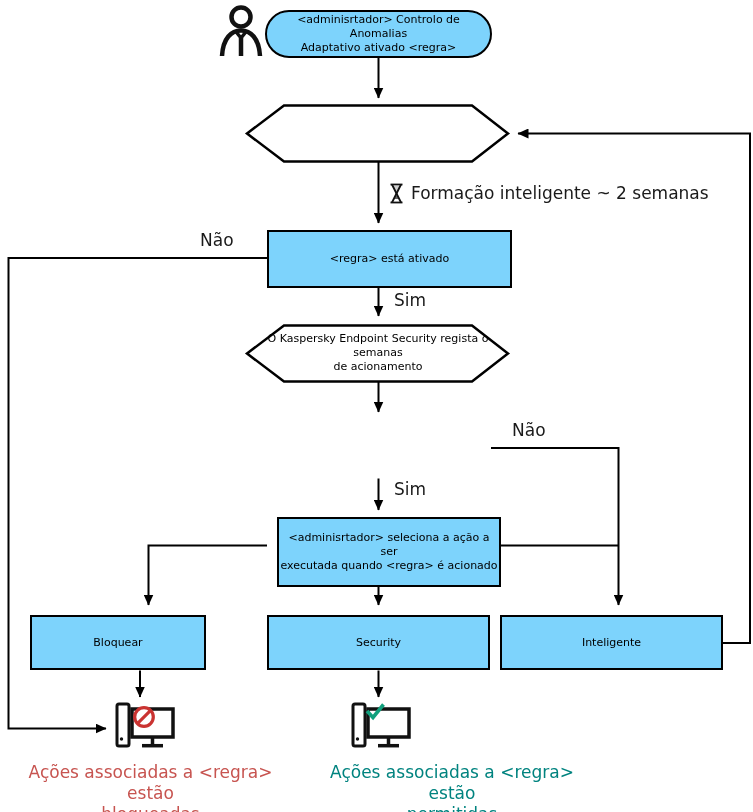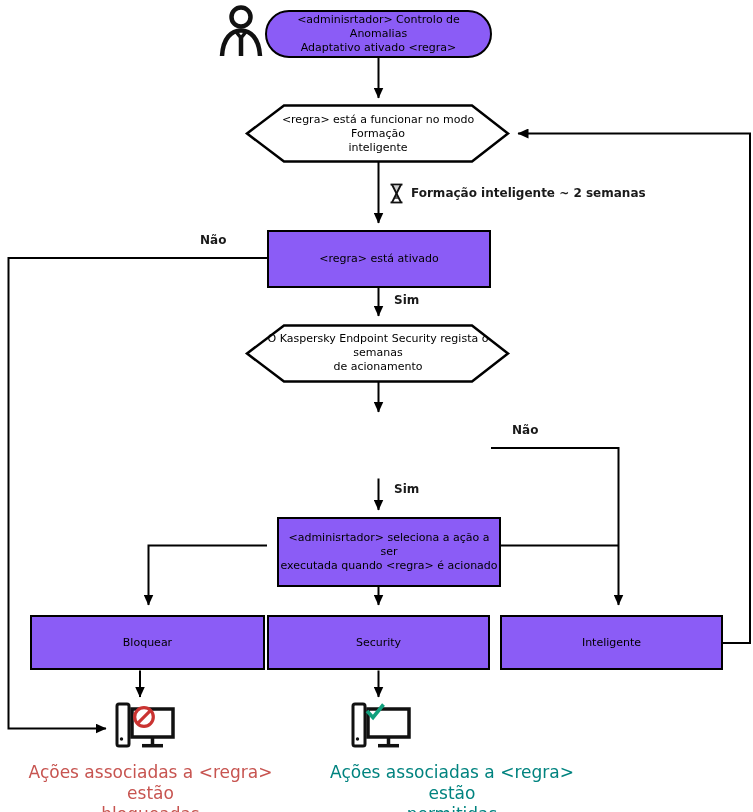--- a/index.html
+++ b/index.html
@@ -2,32 +2,31 @@
 <html><head>
 <meta charset="utf-8">
 <style>
   html,body{margin:0;padding:0;background:#ffffff;}
   .canvas{
     position:relative;width:753px;height:812px;background:#ffffff;
     font-family:"DejaVu Sans",sans-serif;color:#000;overflow:hidden;
   }
   .layer{position:absolute;left:0;top:0;}
   .node{
-    position:absolute;box-sizing:border-box;background:#8b5cf6;
+    position:absolute;box-sizing:border-box;background:#7dd3fc;
     display:flex;align-items:center;justify-content:center;
     text-align:center;font-size:11px;line-height:14px;white-space:pre-line;
     z-index:2;
   }
   .rect{border:2.5px solid #000;}
   .stadium{border:2.5px solid #000;border-radius:25px;}
   .hexlabel{background:transparent;z-index:2;}
   .edge-label{
-    position:absolute;font-size:12px;line-height:20px;color:#1a1a1a;z-index:2;
+    position:absolute;font-size:17px;line-height:20px;color:#1a1a1a;z-index:2;
     white-space:nowrap;
-    font-weight:bold;
   }
   .caption{
     position:absolute;font-size:17px;line-height:21px;text-align:center;
     white-space:pre-line;z-index:2;
   }
   .caption.blocked{color:#c75450;}
   .caption.allowed{color:#00837f;}
   .icon{position:absolute;z-index:3;}
   svg{display:block;}
 </style>
@@ -68,53 +67,51 @@
       <circle cx="23" cy="12" r="9.5"></circle>
       <path d="M4,51 C5,33 13.5,25.5 23,25.5 C32.5,25.5 41,33 42,51"></path>
       <path d="M17,25.5 L23,33 L29,25.5" stroke-width="3.5"></path>
       <path d="M23,33 V51"></path>
     </g>
   </svg>
 
   <div class="node stadium" style="left:265px;top:10px;width:227px;height:48px">&lt;adminisrtador&gt; Controlo de Anomalias
 Adaptativo ativado &lt;regra&gt;</div>
 
-  <div class="node hexlabel" style="left:258px;top:106px;width:240px;height:55px">&lt;regra&gt; está a funcionar no modo Formação
-inteligente</div>
 
   <svg class="icon" style="left:389px;top:183px" width="15" height="21" viewBox="0 0 15 21">
     <polygon points="3,3 12,3 7.5,10.5" fill="#aaa" opacity="0.55"></polygon>
     <polygon points="5,16 10,16 7.5,12.5" fill="#666"></polygon>
     <g stroke="#111" stroke-width="1.8" fill="none">
       <path d="M1.5,1.5 H13.5"></path>
       <path d="M1.5,19.5 H13.5"></path>
       <path d="M3,1.5 L12,19.5"></path>
       <path d="M12,1.5 L3,19.5"></path>
     </g>
   </svg>
   <div class="edge-label" style="left:411px;top:183px">Formação inteligente ~ 2 semanas</div>
 
-  <div class="node rect" style="left:267px;top:230px;width:224px;height:58px">&lt;regra&gt; está ativado</div>
+  <div class="node rect" style="left:267px;top:230px;width:245px;height:58px">&lt;regra&gt; está ativado</div>
 
   <div class="edge-label" style="left:200px;top:230px">Não</div>
 
   <div class="edge-label" style="left:394px;top:290px">Sim</div>
 
   <div class="node hexlabel" style="left:256px;top:326px;width:244px;height:54px">O Kaspersky Endpoint Security regista o semanas
 de acionamento</div>
 
 
   <div class="edge-label" style="left:512px;top:420px">Não</div>
 
   <div class="edge-label" style="left:394px;top:479px">Sim</div>
 
   <div class="node rect" style="left:277px;top:517px;width:224px;height:70px">&lt;adminisrtador&gt; seleciona a ação a ser
 executada quando &lt;regra&gt; é acionado</div>
 
-  <div class="node rect" style="left:30px;top:615px;width:235px;height:55px">Bloquear</div>
+  <div class="node rect" style="left:30px;top:615px;width:176px;height:55px">Bloquear</div>
   <div class="node rect" style="left:267px;top:615px;width:223px;height:55px">Security</div>
   <div class="node rect" style="left:500px;top:615px;width:223px;height:55px">Inteligente</div>
 
   <svg class="icon" style="left:114px;top:700px" width="62" height="52" viewBox="0 0 62 52">
     <g fill="#fff" stroke="#111">
       <rect x="3" y="4" width="12" height="42" rx="2" stroke-width="3"></rect>
       <rect x="18" y="9" width="41" height="28" stroke-width="3.5"></rect>
     </g>
     <circle cx="7.5" cy="39" r="1.7" fill="#111" stroke="none"></circle>
     <g stroke="#111" stroke-width="3.5" fill="none">

